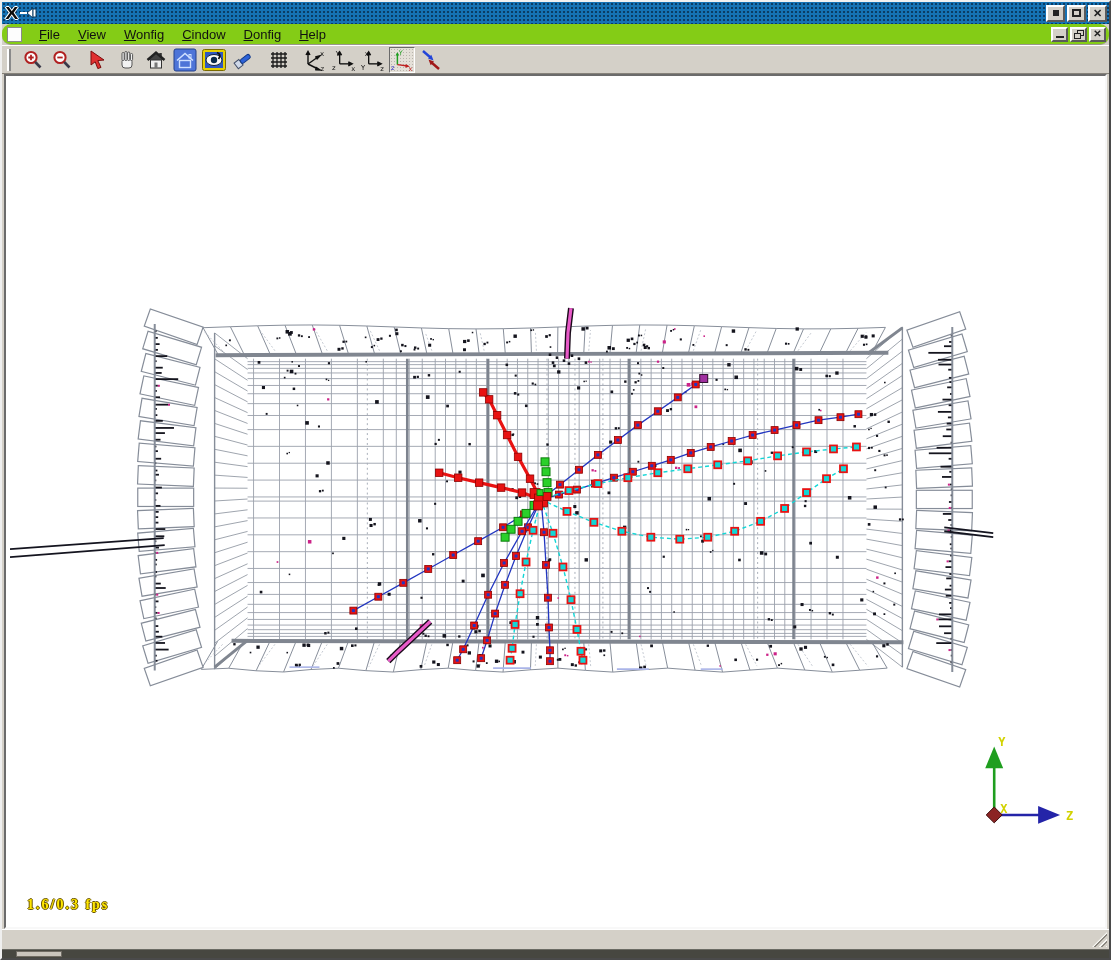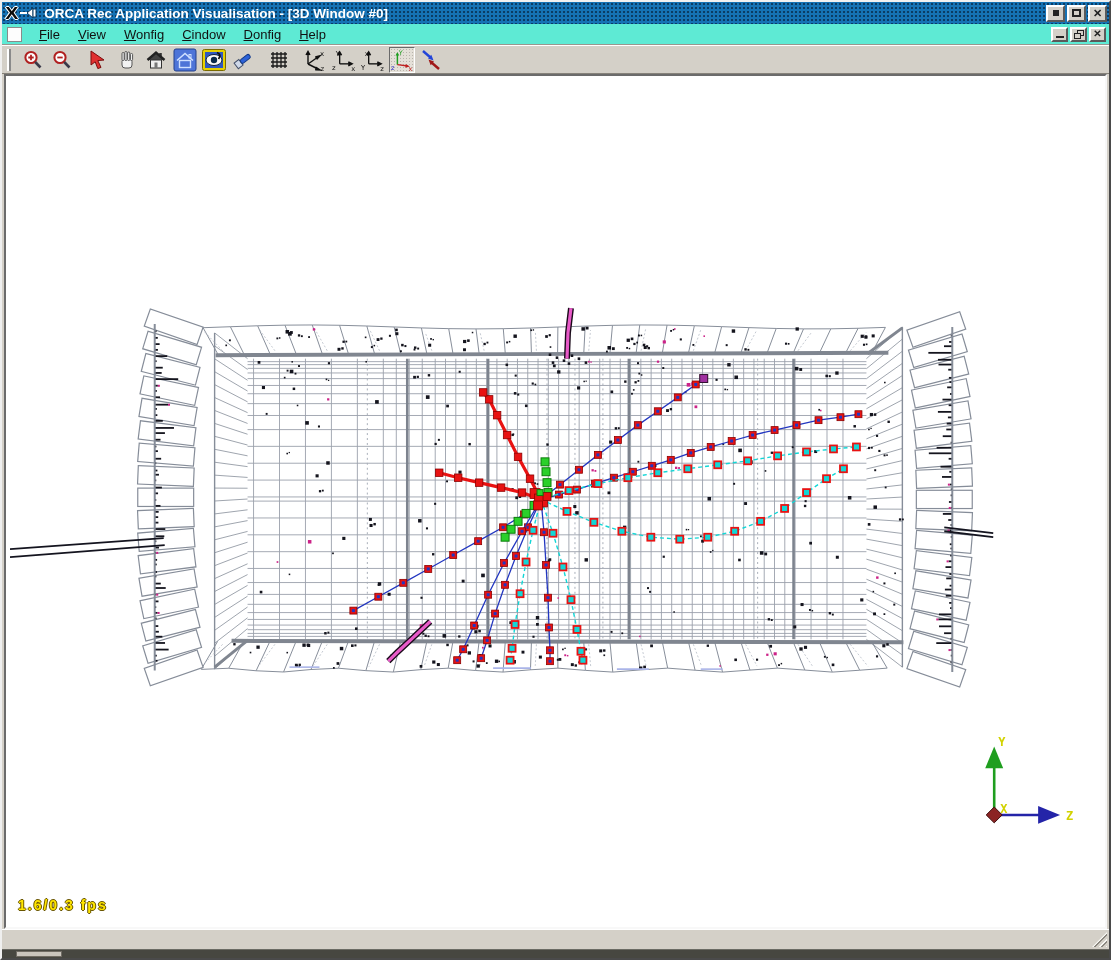--- a/index.html
+++ b/index.html
@@ -24,22 +24,22 @@
   .pin{margin-right:6px;}
   .title-text{font-weight:bold;font-size:13.5px;white-space:nowrap;text-shadow:1px 1px 0 #073least;}
   .tb-btns{margin-left:auto;display:flex;gap:2px;}
   .tbtn{width:19px;height:17px;background:#d4d0c8;border:2px solid;border-color:#fff #5a5a5a #5a5a5a #fff;
         display:flex;align-items:center;justify-content:center;cursor:default;}
   .glyph-dot{width:6px;height:6px;background:#222;}
   .glyph-box{width:9px;height:8px;border:2px solid #222;}
   .glyph-x{font-size:11px;font-weight:bold;color:#222;line-height:10px;}
   
   .menubar{
-    height:21px;flex:0 0 21px;display:flex;align-items:center;background:#5eead4;
-    border-bottom:1px solid #9a968e;padding:0 3px;font-size:13px;color:#111;
+    height:21px;flex:0 0 21px;display:flex;align-items:center;background:#84cc16;
+    border-bottom:1px solid #9a968e;padding:0 3px;font-size:13px;color:#111;border-radius:9px;
   }
   .child-icon{width:15px;height:15px;background:#fdfdfd;border:1px solid #8a8a8a;margin:0 8px 0 2px;}
   .menu-item{padding:2px 9px;white-space:nowrap;cursor:default;}
   .mn{text-decoration:underline;}
   .mdi-btns{margin-left:auto;display:flex;gap:2px;}
   .mbtn{width:17px;height:15px;background:#d4d0c8;border:2px solid;border-color:#fff #5a5a5a #5a5a5a #fff;
         position:relative;display:flex;align-items:flex-end;justify-content:center;font-size:10px;}
   .g-min{width:8px;height:2px;background:#222;margin-bottom:2px;}
   .g-rest{position:relative;width:10px;height:9px;margin-bottom:1px;}
   .g-rest .r1{position:absolute;left:3px;top:0;width:7px;height:6px;border:1px solid #222;background:#d4d0c8;}
@@ -57,22 +57,22 @@
     background-image:radial-gradient(#b8b4ac 30%,rgba(0,0,0,0) 31%);background-size:3px 3px;background-color:#e4e0d8;
   }
   .tool-gap{width:4px;}
   
   .canvas{
     position:relative;flex:1 1 auto;background:#fff;margin:0 2px;
     border:2px solid;border-color:#6b6b6b #f8f8f8 #f8f8f8 #6b6b6b;overflow:hidden;
   }
   .canvas svg.scene{position:absolute;inset:0;width:100%;height:100%;}
   .fps{
-    position:absolute;left:12px;bottom:14px;
-    font-family:Liberation Sans, sans-serif;font-weight:bold;font-size:14px;letter-spacing:2px;
+    position:absolute;left:21px;bottom:14px;
+    font-family:Liberation Serif, serif;font-weight:bold;font-size:14px;letter-spacing:2px;
     color:#ffe600;
     text-shadow:1px 0 #6a5600,-1px 0 #6a5600,0 1px #6a5600,0 -1px #6a5600;
   }
   
   .statusbar{
     height:20px;flex:0 0 20px;background:#d4d0c8;border-top:1px solid #fff;
     display:flex;align-items:center;padding:0 8px;font-size:13px;color:#101010;position:relative;
   }
   .resize-grip{
     position:absolute;right:2px;bottom:2px;width:15px;height:15px;
@@ -89,21 +89,20 @@
 
 <div class="window">
 
   <div class="titlebar">
     <span class="ticon x11">X</span>
     <svg class="ticon pin" width="18" height="14" viewBox="0 0 18 14">
       <line x1="0" y1="7" x2="7" y2="7" stroke="#fff" stroke-width="2"></line>
       <path d="M7 7 L13 2 V12 Z" fill="#fff" stroke="#0a3c64" stroke-width="1"></path>
       <rect x="13" y="3" width="3" height="8" fill="#fff" stroke="#0a3c64" stroke-width="1"></rect>
     </svg>
-    <span class="title-text">ORCA Rec Application Visualisation - [3D Window #0]</span>
     <div class="tb-btns">
       <div class="tbtn">
           <div class="glyph-dot"></div>
         </div>
       <div class="tbtn">
           <div class="glyph-box"></div>
         </div>
       <div class="tbtn">
           <span class="glyph-x">✕</span>
         </div>

